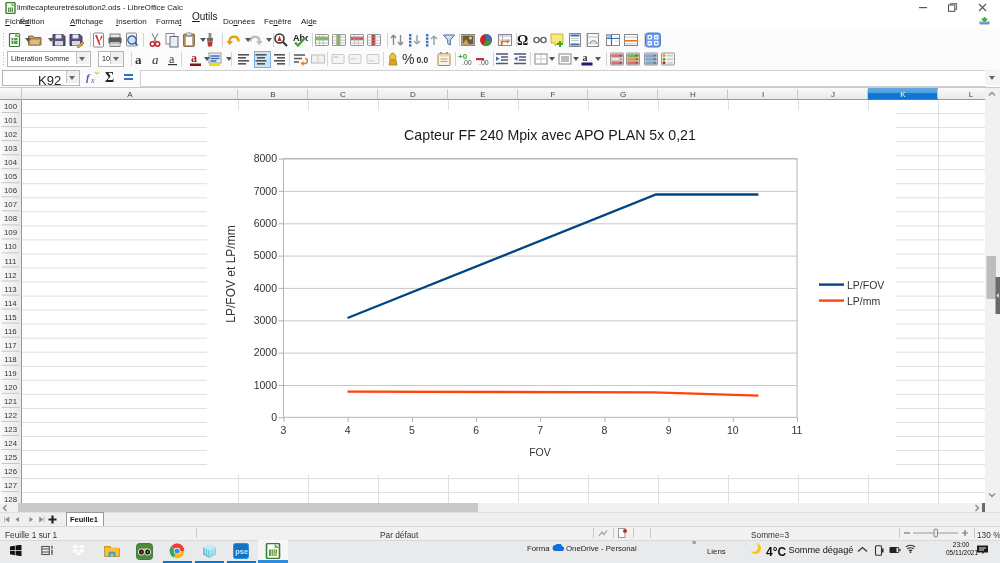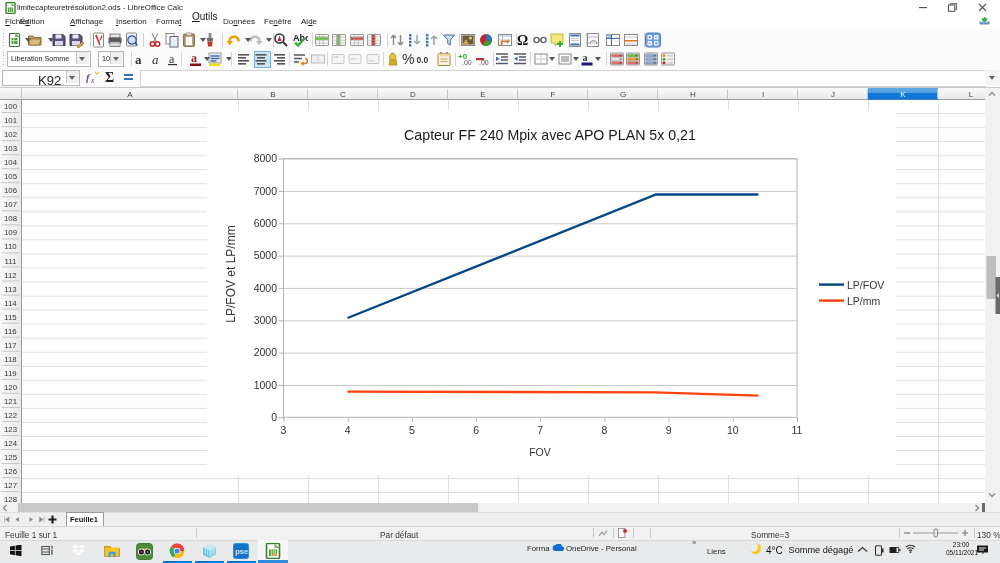--- a/index.html
+++ b/index.html
@@ -765,21 +765,21 @@
 <svg style="position:absolute;left:552px;top:544px" width="12" height="8" viewBox="0 0 12 8">
     <path d="M3.5 7 a3 3 0 0 1 0.2-6 a3.4 3.4 0 0 1 6.3 1.2 a2.4 2.4 0 0 1-0.6 4.8 Z" fill="#0f6fd7"></path>
   </svg>
 <div class="ab" style="left:566px;top:544px;font-size:7.8px;color:#222;">OneDrive - Personal</div>
 <div class="ab" style="left:692px;top:538px;font-size:8px;color:#555;">»</div>
 <div class="ab" style="left:707px;top:547px;font-size:7.8px;color:#222;">Liens</div>
 <svg style="position:absolute;left:749px;top:542px" width="13" height="13" viewBox="0 0 13 13">
     <circle cx="6.5" cy="6.5" r="5.5" fill="#f8c81c"></circle>
     <circle cx="4.2" cy="5" r="4.8" fill="#e9eaeb"></circle>
   </svg>
-<div class="ab" style="left:766px;top:544.5px;font-size:10px;color:#111;">4°C</div>
+<div class="ab" style="left:766px;top:544.5px;font-size:12px;color:#111;font-weight:bold;">4°C</div>
 <div class="ab" style="left:788.5px;top:544.5px;font-size:9.2px;color:#111;">Somme dégagé</div>
 <svg style="position:absolute;left:857px;top:546px" width="11" height="7" viewBox="0 0 11 7">
     <path d="M1 5.5 L5.5 1.5 L10 5.5" stroke="#333" stroke-width="1.2" fill="none"></path>
   </svg>
 <svg style="position:absolute;left:874px;top:545px" width="10" height="11" viewBox="0 0 10 11">
     <rect x="1.5" y="0.8" width="6" height="9.4" rx="1" fill="none" stroke="#333" stroke-width="1.1"></rect>
     <rect x="8" y="3.5" width="1.6" height="4" fill="#333"></rect>
   </svg>
 <svg style="position:absolute;left:889px;top:546px" width="12" height="8" viewBox="0 0 12 8">
     <rect x="0.5" y="1" width="9.5" height="6" rx="0.8" fill="#222"></rect>

